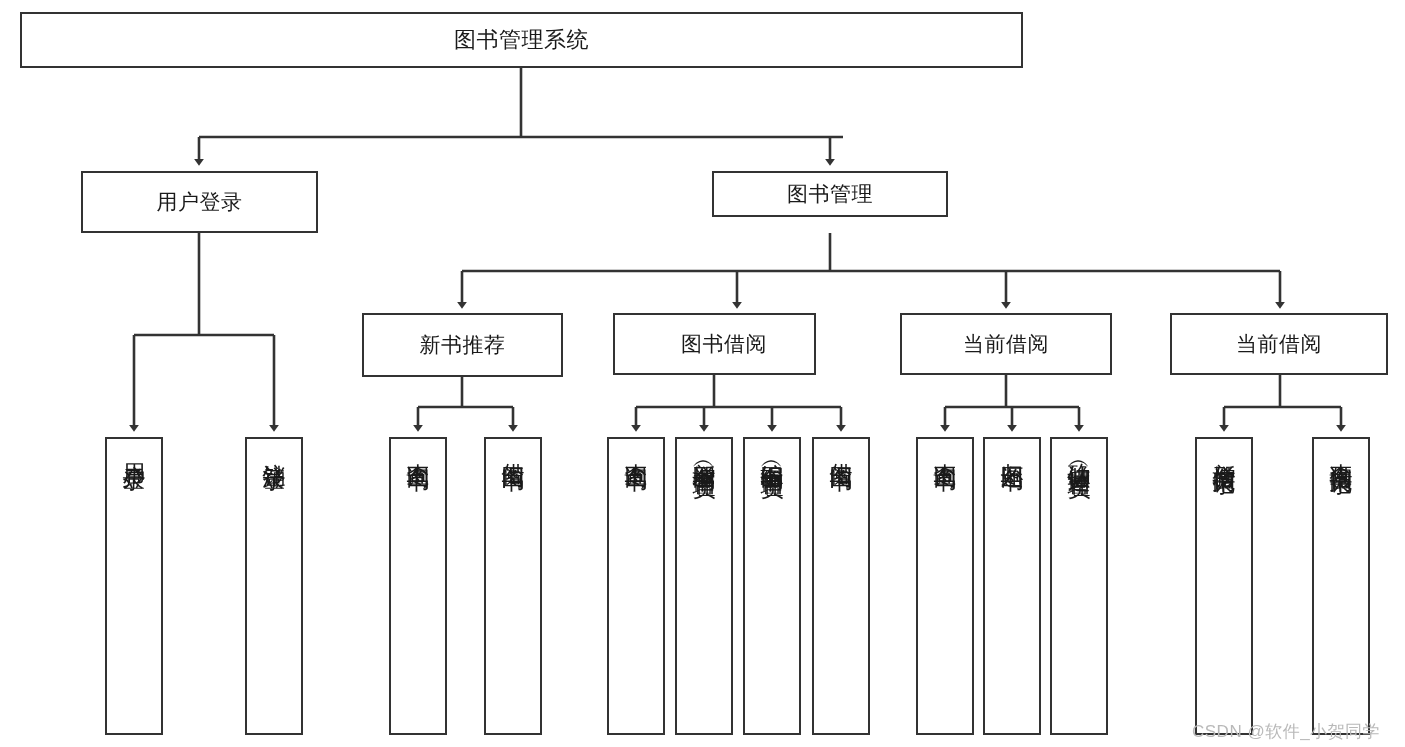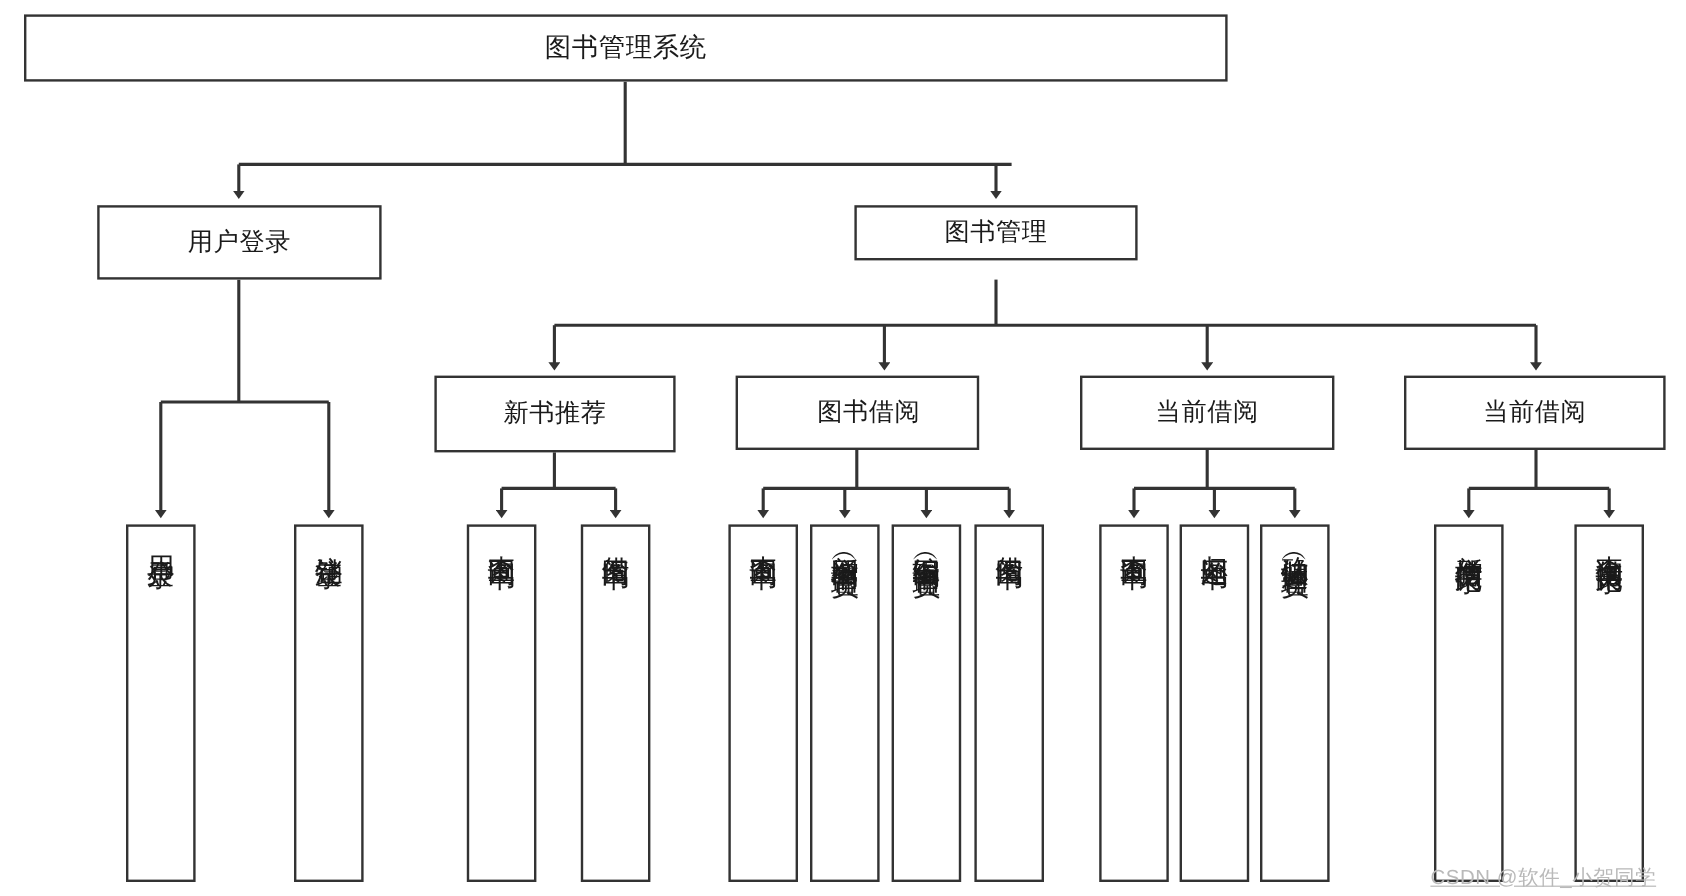--- a/index.html
+++ b/index.html
@@ -184,15 +184,15 @@
     <span class="label">确认归还（管理员）</span>
   </div>
 
   <div class="node vert" style="left:1195px; top:437px; width:58px; height:298px;">
     <span class="label">新增借阅记录</span>
   </div>
   <div class="node vert" style="left:1312px; top:437px; width:58px; height:298px;">
     <span class="label">查询借阅记录</span>
   </div>
 
-  <div class="watermark" style="left:1192px; top:720px;text-decoration:underline;">CSDN @软件_小贺同学</div>
+  <div class="watermark" style="left:1192px; top:720px;">CSDN @软件_小贺同学</div>
 
 </div>
 
 </body></html>

